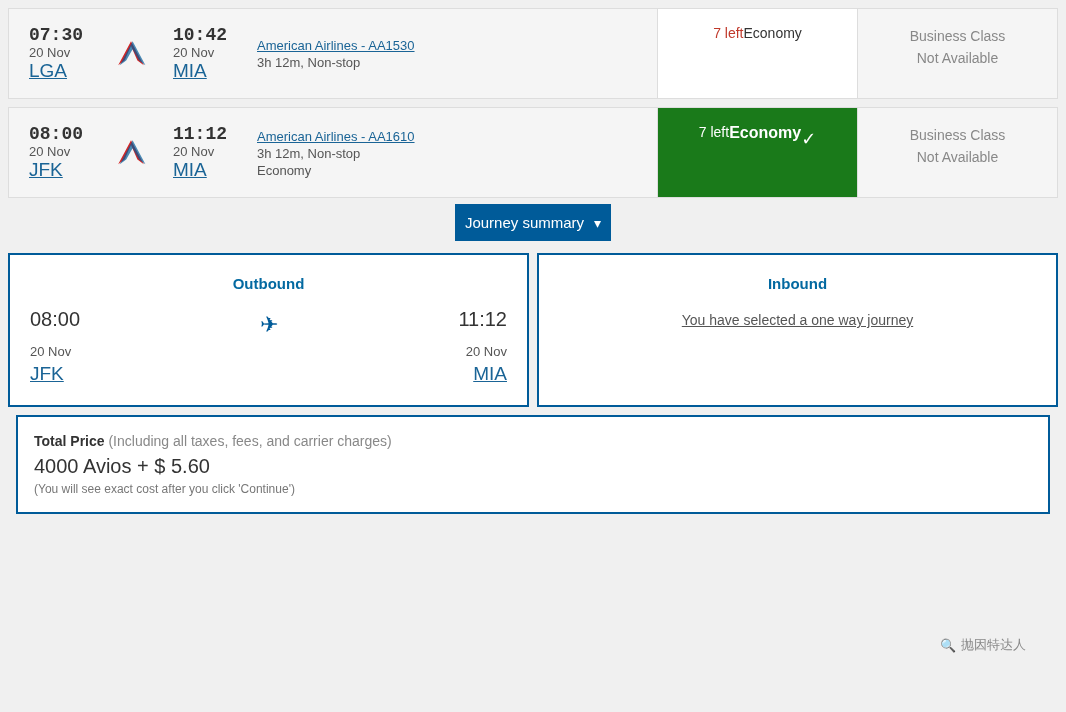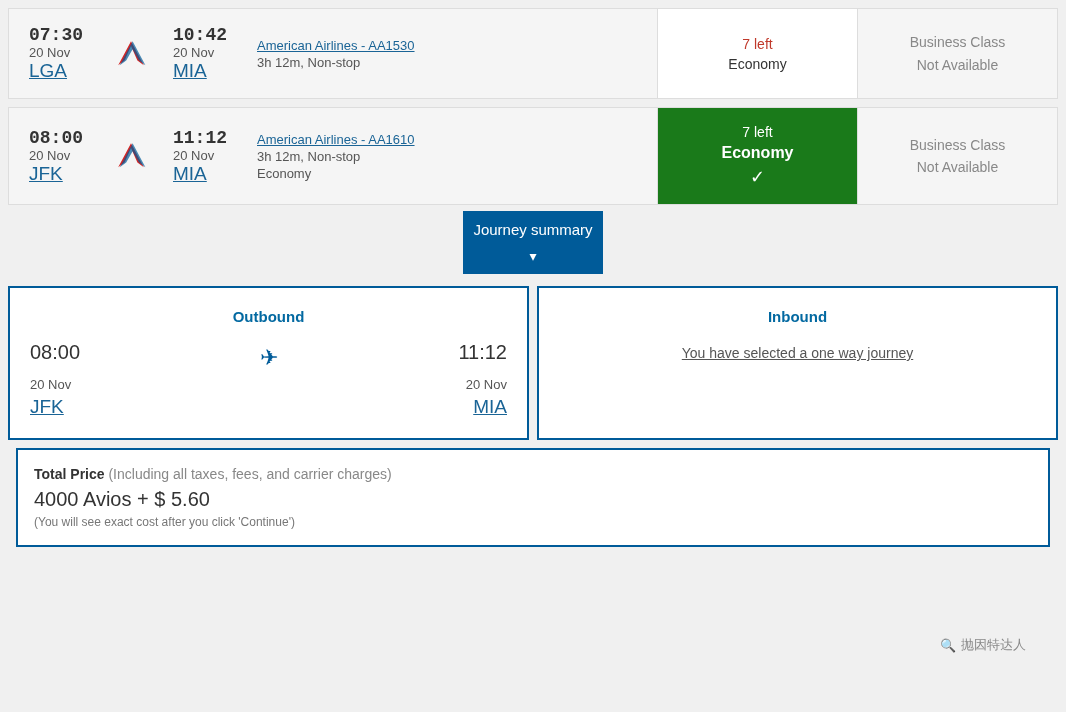--- a/index.html
+++ b/index.html
@@ -95,22 +95,22 @@
 
     .fare-options {
       display: flex;
       align-items: stretch;
     }
 
     .fare-box {
       width: 200px;
       border-left: 1px solid #ddd;
       display: flex;
-      flex-direction: column;
-      align-items: center;
+      flex-direction: row;
+      align-items: flex-start;
       justify-content: center;
       padding: 16px;
       cursor: pointer;
       background: #fff;
     }
 
     .fare-box.selected {
       background: #1a7a1a;
       color: #fff;
     }
@@ -164,21 +164,20 @@
     .journey-summary-btn {
       background: #005b99;
       color: #fff;
       padding: 10px 10px;
       font-size: 15px;
       border: none;
       cursor: pointer;
       display: flex;
       align-items: center;
       gap: 10px;
-      flex-direction: column;
     }
 
     .chevron-down {
       font-size: 14px;
     }
 
     
     .summary-section {
       background: #f0f0f0;
       padding: 12px 8px;

